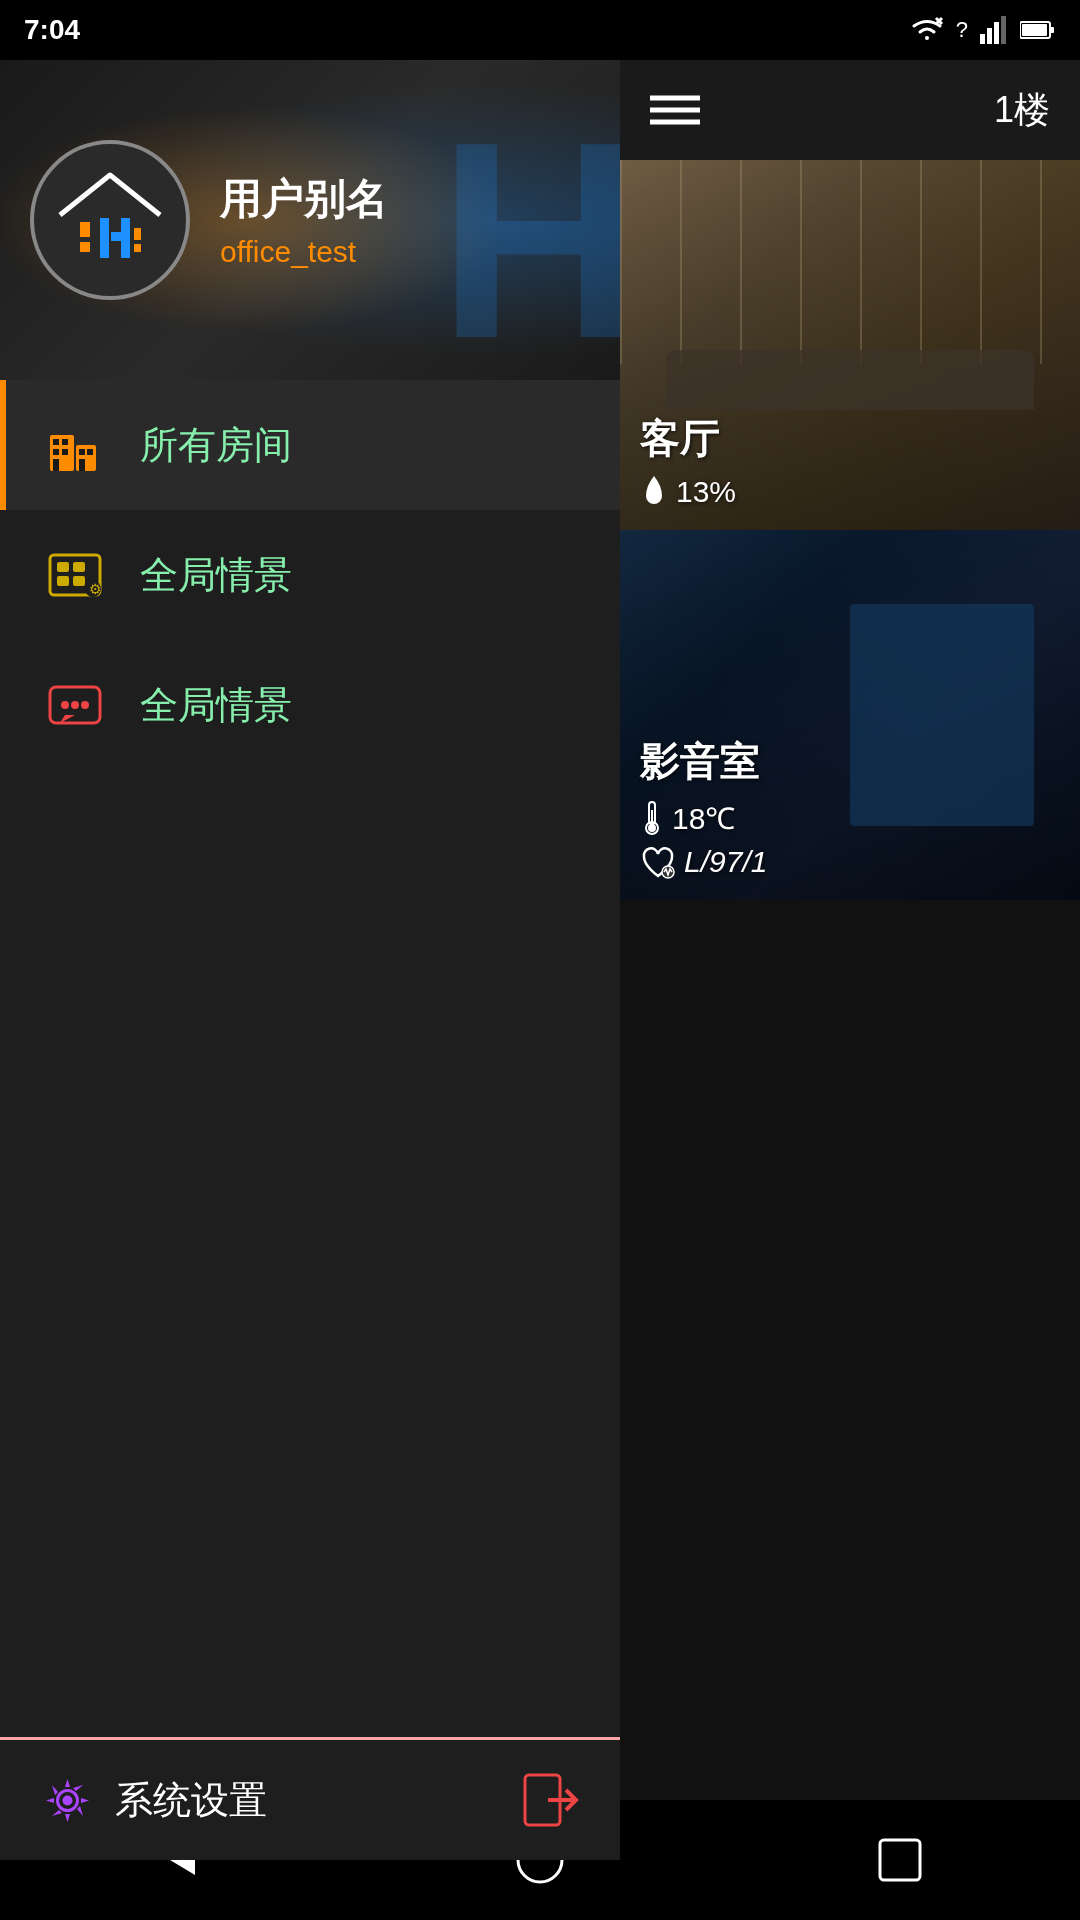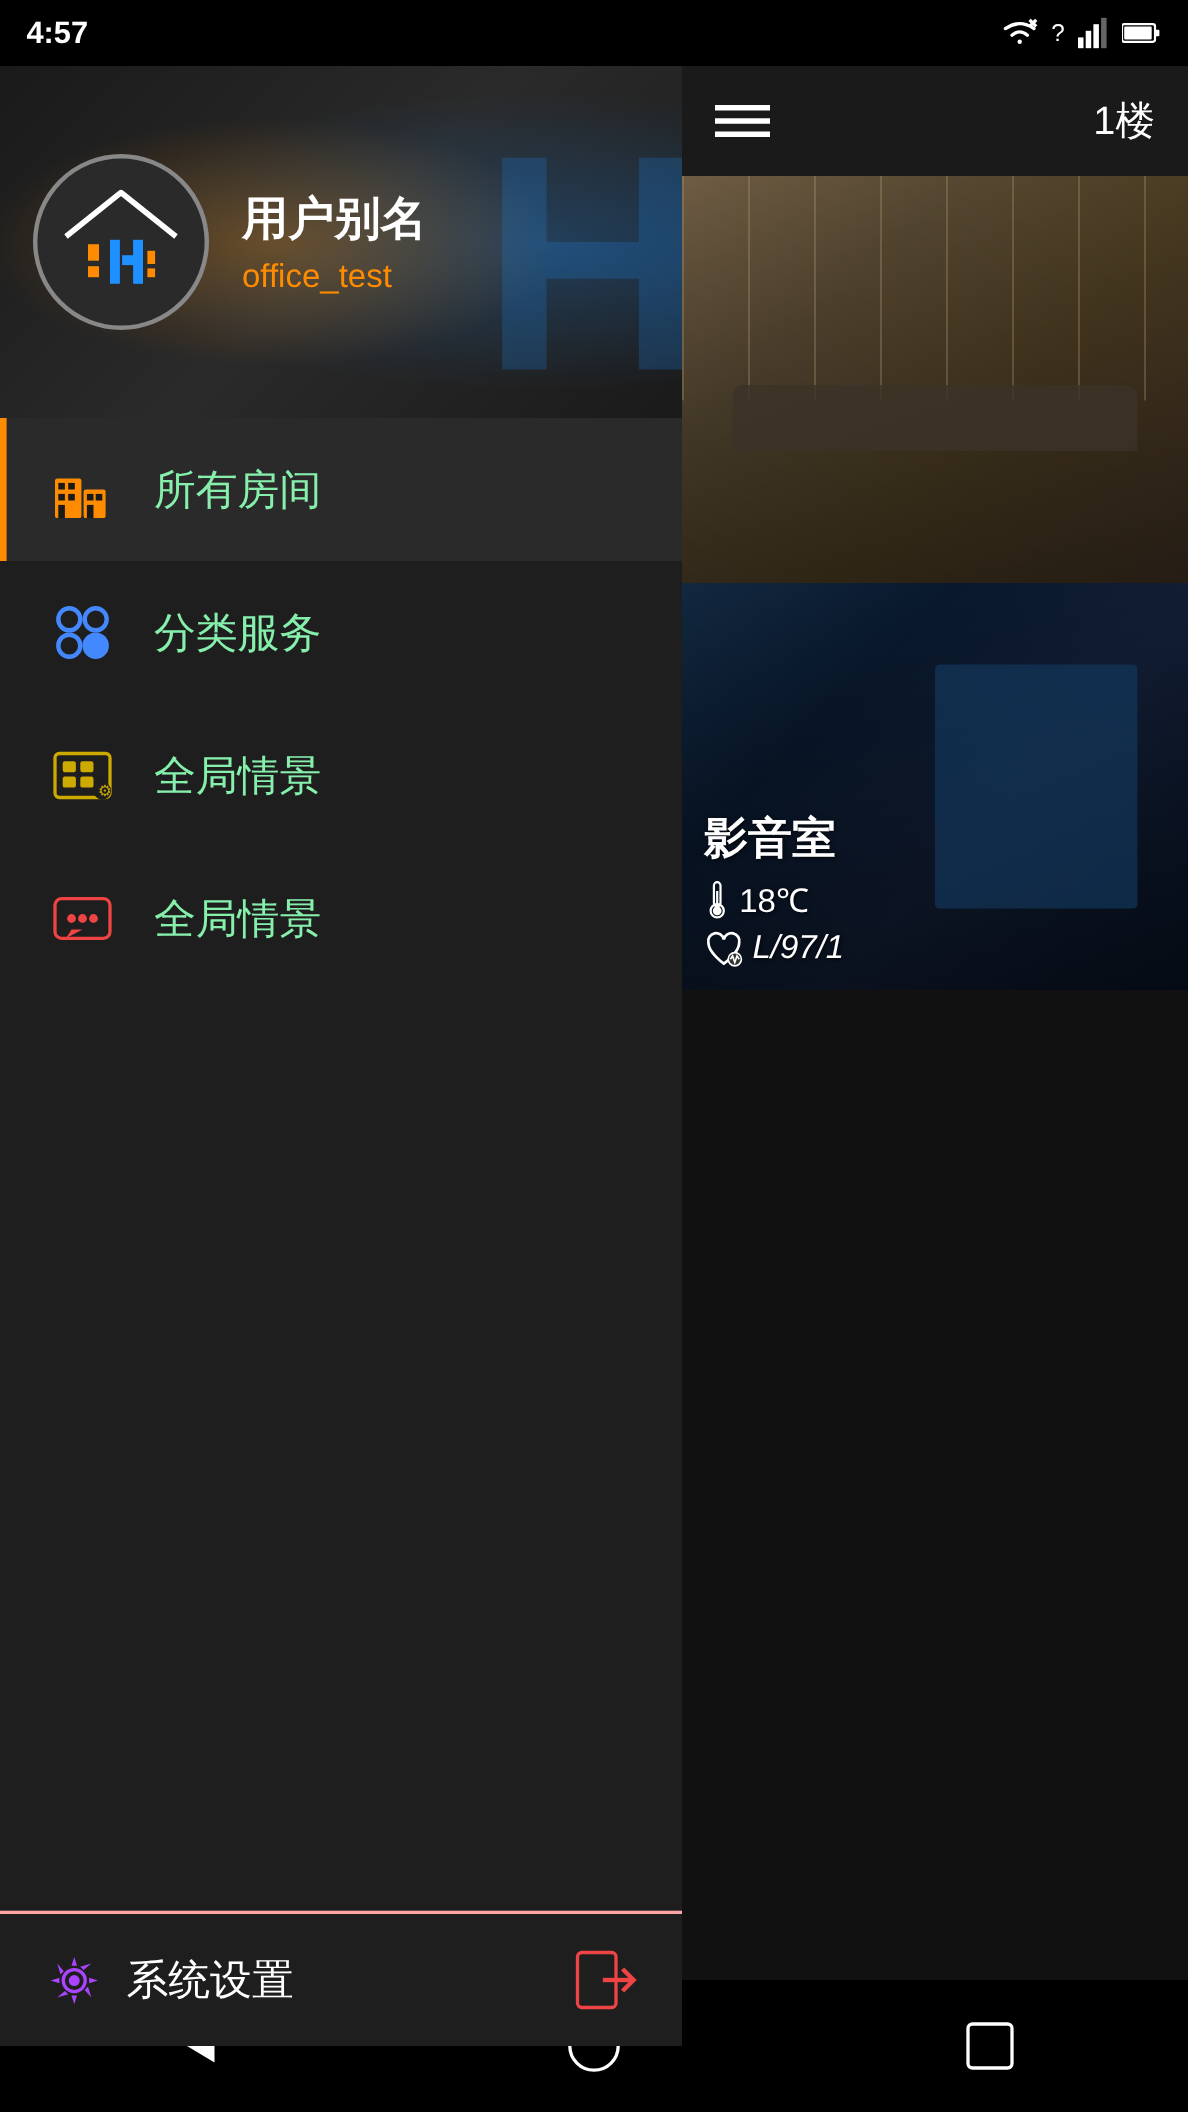--- a/index.html
+++ b/index.html
@@ -331,21 +331,21 @@
       justify-content: center;
     }
 
     
     svg { display: block; }
   </style>
 </head>
 <body>
 
 <div class="status-bar">
-  <span class="status-time">4:57</span>
+  <span class="status-time">7:04</span>
   <div class="status-icons">
 
     <svg width="34" height="28" viewBox="0 0 34 28">
       <path d="M17 22 L17 22" stroke="white" stroke-width="4" stroke-linecap="round"></path>
       <path d="M10 16 Q17 10 24 16" stroke="white" stroke-width="3" fill="none" stroke-linecap="round"></path>
       <path d="M4 10 Q17 1 30 10" stroke="white" stroke-width="3" fill="none" stroke-linecap="round"></path>
       <line x1="26" y1="2" x2="32" y2="8" stroke="white" stroke-width="3"></line>
       <line x1="32" y1="2" x2="26" y2="8" stroke="white" stroke-width="3"></line>
     </svg>
 
@@ -410,31 +410,20 @@
             <rect x="8" y="44" width="6" height="12" fill="#1a1a1a"></rect>
             <rect x="31" y="30" width="20" height="26" rx="2" fill="#FF8C00"></rect>
             <rect x="34" y="34" width="6" height="6" fill="#1a1a1a"></rect>
             <rect x="42" y="34" width="6" height="6" fill="#1a1a1a"></rect>
             <rect x="34" y="44" width="6" height="12" fill="#1a1a1a"></rect>
           </svg>
         </div>
         <span class="nav-label">所有房间</span>
       </div>
 
-      <div class="nav-item">
-        <div class="nav-icon">
-          <svg width="60" height="60" viewBox="0 0 60 60">
-            <circle cx="18" cy="18" r="10" stroke="#4488FF" stroke-width="4" fill="none"></circle>
-            <circle cx="42" cy="18" r="10" stroke="#4488FF" stroke-width="4" fill="none"></circle>
-            <circle cx="18" cy="42" r="10" stroke="#4488FF" stroke-width="4" fill="none"></circle>
-            <circle cx="42" cy="42" r="10" stroke="#4488FF" stroke-width="4" fill="#4488FF"></circle>
-          </svg>
-        </div>
-        <span class="nav-label">分类服务</span>
-      </div>
 
       <div class="nav-item">
         <div class="nav-icon">
           <svg width="60" height="60" viewBox="0 0 60 60">
             <rect x="5" y="10" width="50" height="40" rx="4" stroke="#CCAA00" stroke-width="3" fill="none"></rect>
             <rect x="12" y="17" width="12" height="10" rx="2" fill="#CCAA00"></rect>
             <rect x="28" y="17" width="12" height="10" rx="2" fill="#CCAA00"></rect>
             <rect x="12" y="31" width="12" height="10" rx="2" fill="#CCAA00"></rect>
             <rect x="28" y="31" width="12" height="10" rx="2" fill="#CCAA00"></rect>
             <circle cx="48" cy="44" r="8" fill="#1e1e1e"></circle>
@@ -499,20 +488,29 @@
       </div>
       <span class="floor-label">1楼</span>
     </div>
 
     <div class="rooms-list">
 
       <div class="room-card">
         <div class="room-bg-living">
           <div class="wall-panels"></div>
           <div class="sofa-shape"></div>
+        </div>
+        <div class="room-info">
+          <div class="room-name">客厅</div>
+          <div class="room-stats">
+            <svg width="28" height="36" viewBox="0 0 28 36">
+              <path d="M14 2 Q22 12 22 22 A8 8 0 0 1 6 22 Q6 12 14 2Z" fill="white"></path>
+            </svg>
+            <span class="room-stat">13%</span>
+          </div>
         </div>
       </div>
 
       <div class="room-card">
         <div class="room-bg-theater">
           <div class="theater-decor">
             <div class="shelf-shape"></div>
           </div>
         </div>
         <div class="room-info">

